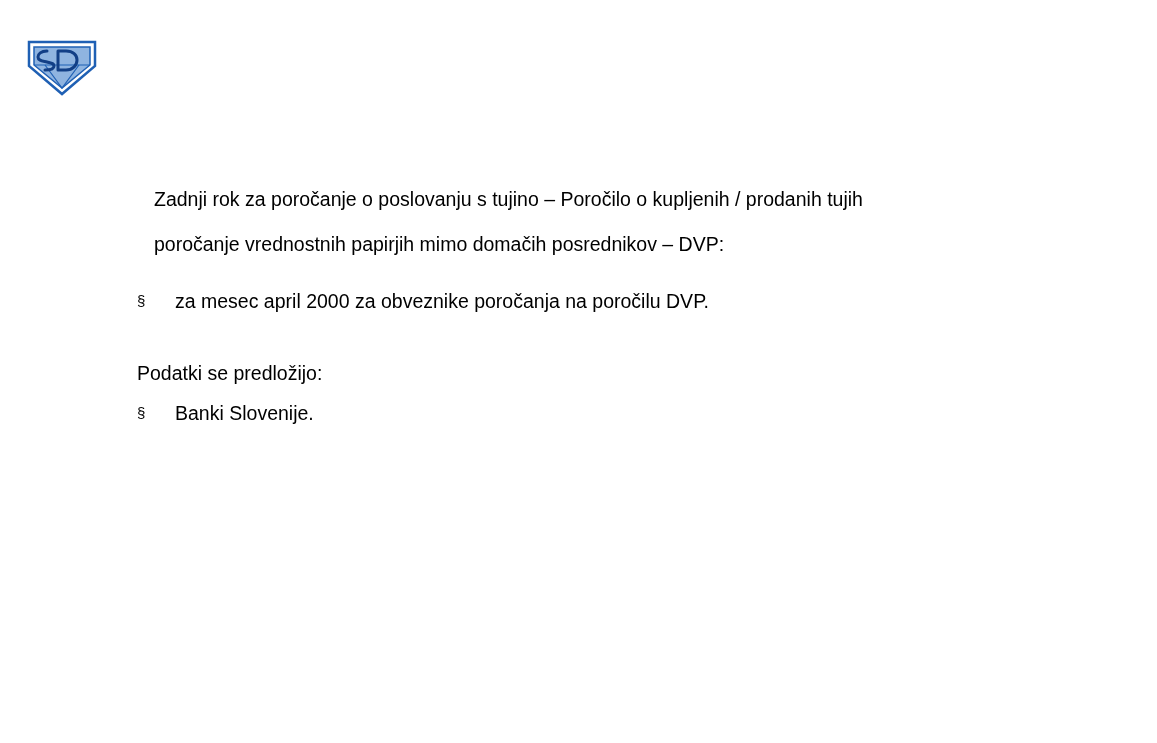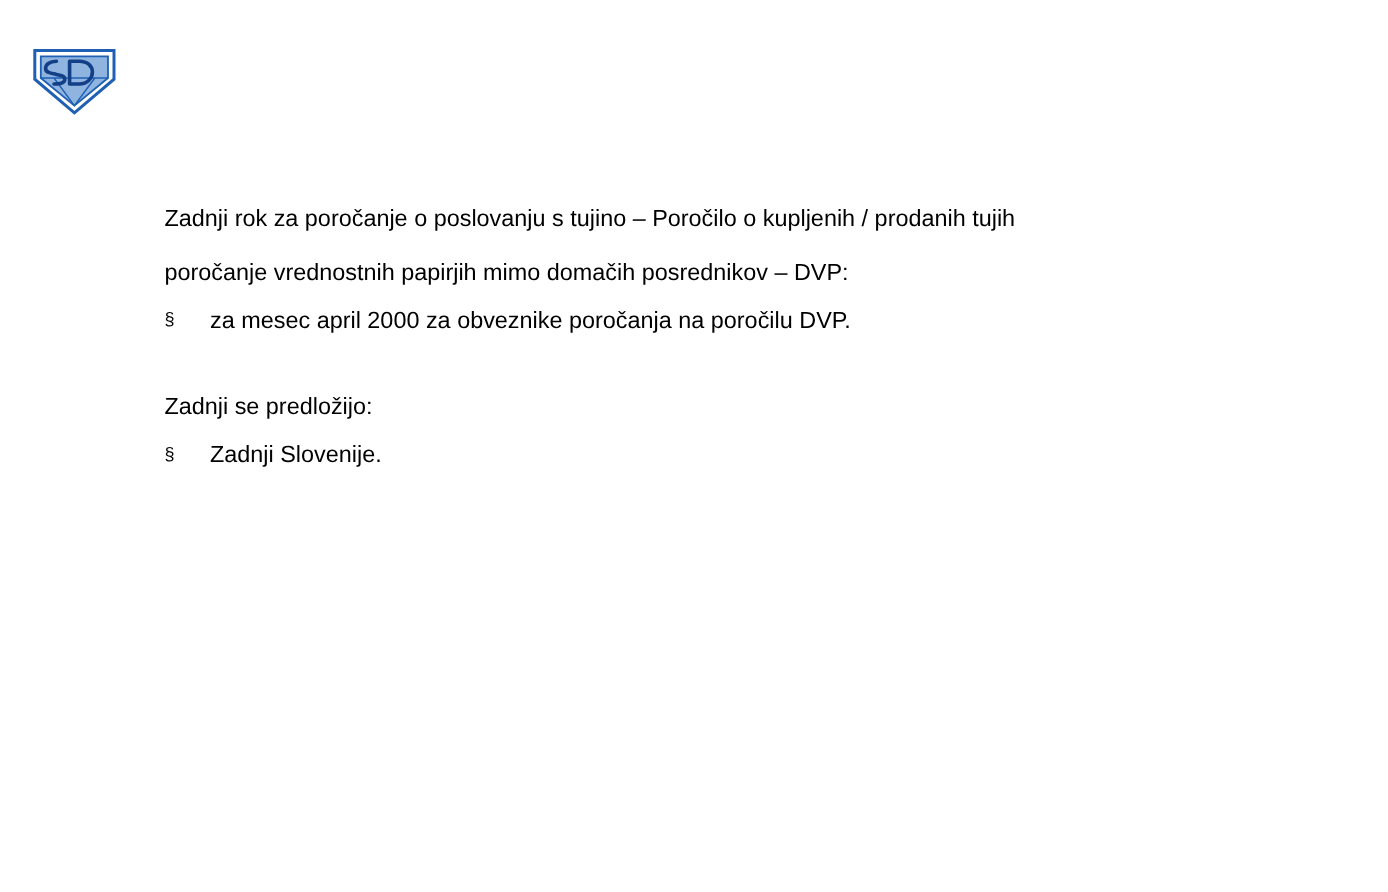--- a/index.html
+++ b/index.html
@@ -39,21 +39,21 @@
     top: 160px;
     width: 890px;
   }
 
   .para {
     font-size: 19.5px;
     line-height: 45px;
     text-align: justify;
     text-justify: inter-word;
     color: #000000;
-    margin: 0;
+    margin: 17px;
   }
   .para .lastline {
     display: block;
     text-align: left;
   }
 
   .bullet-list {
     list-style: none;
     margin: 0;
     padding: 0;
@@ -115,25 +115,25 @@
 
     <ul class="bullet-list">
       <li class="bullet-item">
         <span class="marker">§</span>
         <span>za mesec april 2000 za obveznike poročanja na poročilu DVP.</span>
       </li>
     </ul>
 
     <div class="spacer-block"></div>
 
-    <p class="plain-line">Zadnji se predložijo:</p>
+    <p class="plain-line">Podatki se predložijo:</p>
 
     <div class="gap-sm"></div>
 
     <ul class="bullet-list">
       <li class="bullet-item">
         <span class="marker">§</span>
-        <span>Zadnji Slovenije.</span>
+        <span>Banki Slovenije.</span>
       </li>
     </ul>
 
   </div>
 </div>
 
 </body></html>

